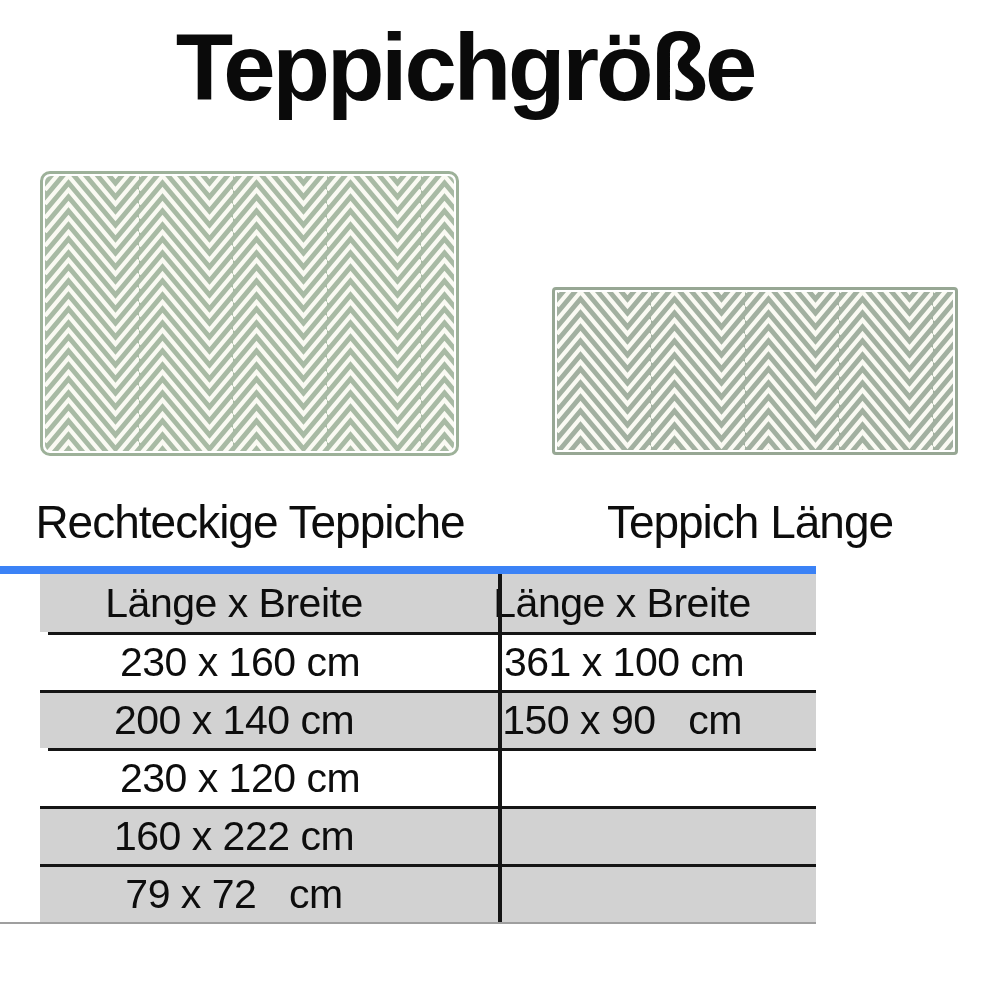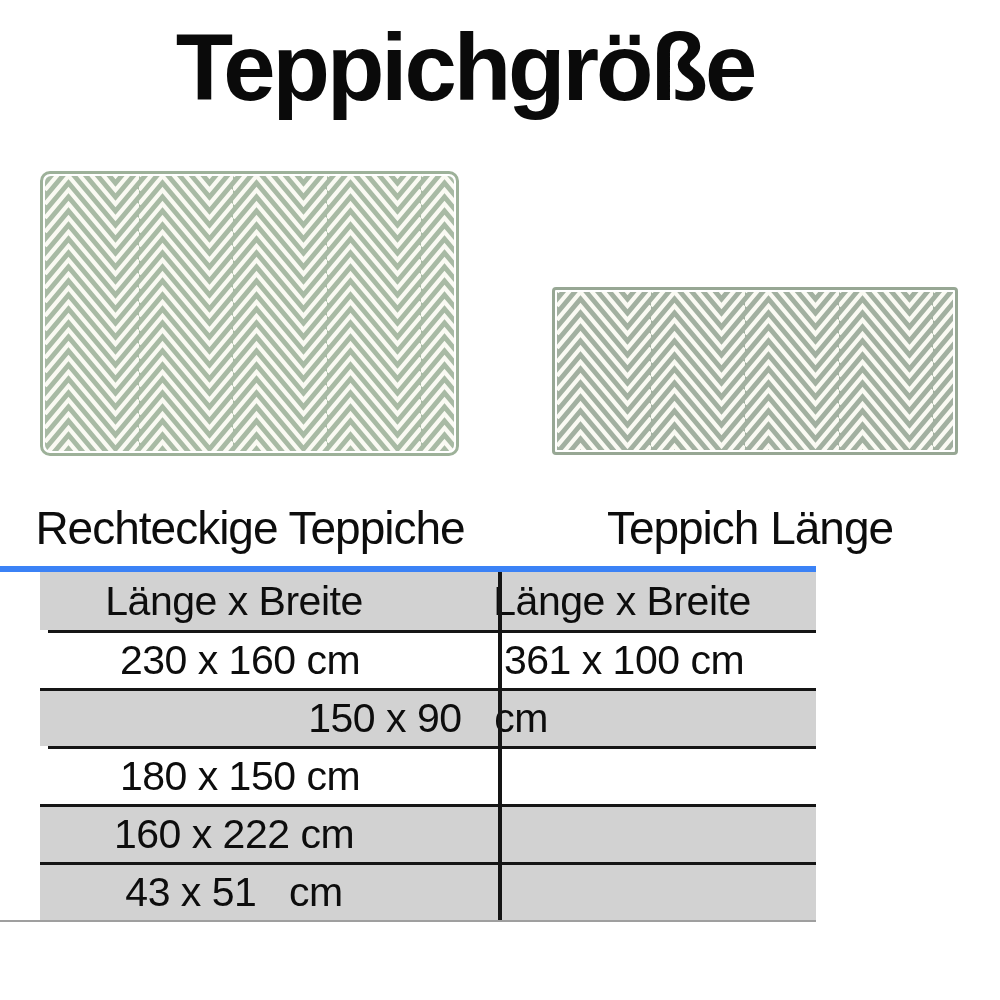--- a/index.html
+++ b/index.html
@@ -53,31 +53,30 @@
     position: absolute;
     top: 497px;
     height: 50px;
     display: flex;
     align-items: center;
     justify-content: center;
     font-size: 46px;
     letter-spacing: -1px;
     color: #0d0d0d;
     white-space: pre;
-    margin-top: 6px;
   }
   .rug-label-left  { left: 0px;   width: 500px; }
   .rug-label-right { left: 500px; width: 500px; }
 
   
   .size-table {
     position: absolute;
     left: 0; top: 566px;
     width: 816px;
-    border-top: 6px solid #3b82f6;
+    border-top: 8px solid #3b82f6;
     border-bottom: 2px solid #9f9f9f;
     padding-left: 40px;
   }
   .t-row { display: flex; height: 58px; }
   .t-row + .t-row { border-top: 3px solid #151515; }
   .t-row.gray  { background: #d2d2d2; }
   .t-row.white { background: #ffffff; margin-left: 8px; }
   .cell {
     flex: 1 1 50%;
     display: flex;
@@ -149,35 +148,36 @@
       <div class="cell">Länge x Breite</div>
       <div class="cell">Länge x Breite</div>
     </div>
 
     <div class="t-row white">
       <div class="cell">230 x 160 cm</div>
       <div class="cell">361 x 100 cm</div>
     </div>
 
     <div class="t-row gray">
+      <div class="cell">200 x 140 cm</div>
       <div class="cell">150 x 90   cm</div>
     </div>
 
     <div class="t-row white">
-      <div class="cell">180 x 150 cm</div>
+      <div class="cell">230 x 120 cm</div>
       <div class="cell"></div>
     </div>
 
     <div class="t-row gray">
       <div class="cell">160 x 222 cm</div>
       <div class="cell"></div>
     </div>
 
 
     <div class="t-row gray">
-      <div class="cell">43 x 51   cm</div>
+      <div class="cell">79 x 72   cm</div>
       <div class="cell"></div>
     </div>
 
     <div class="col-divider"></div>
   </div>
 
 </div>
 
 </body></html>

